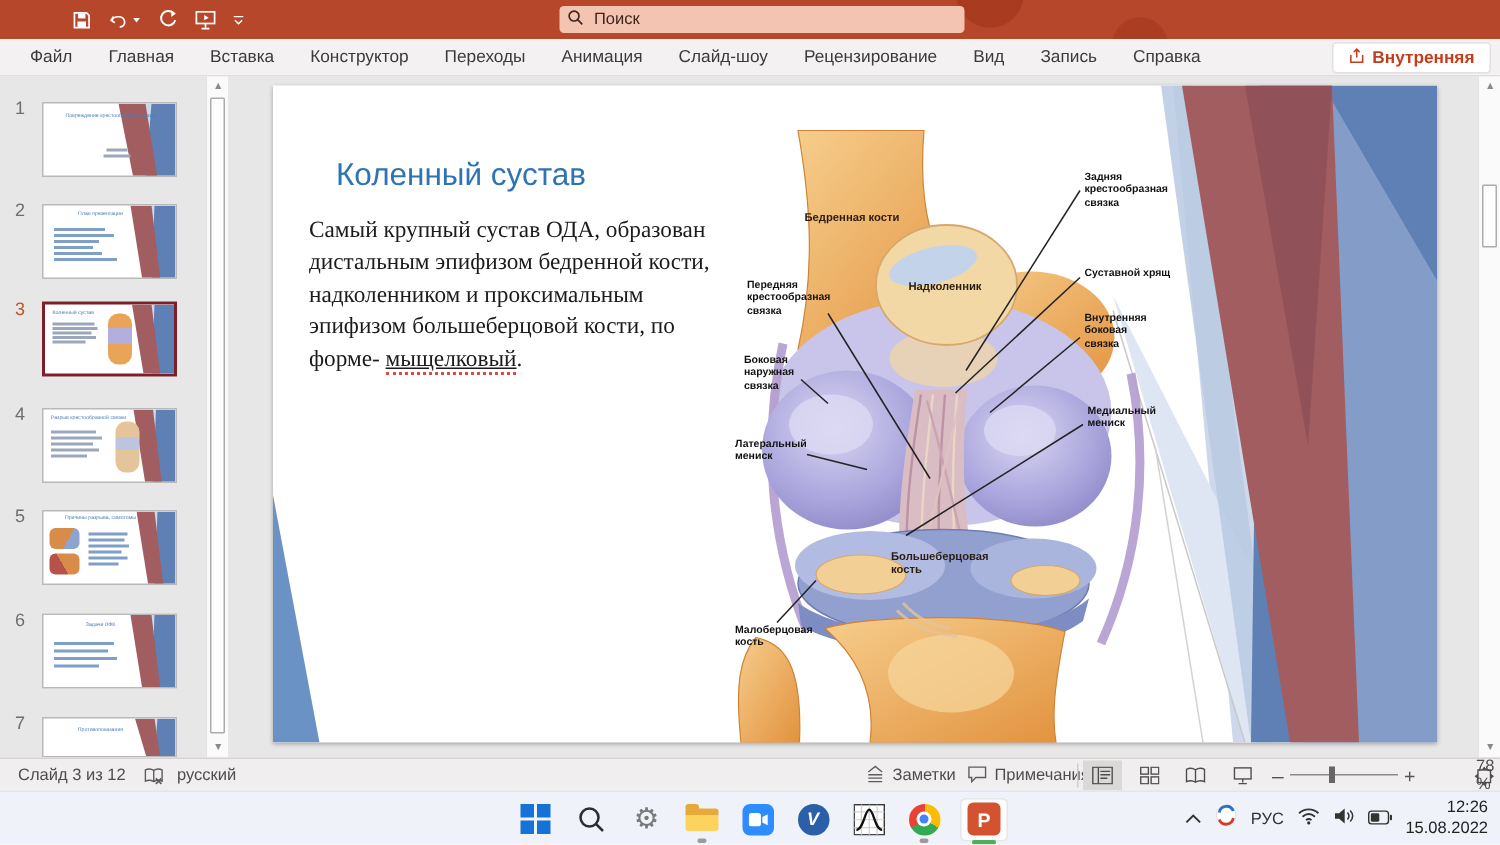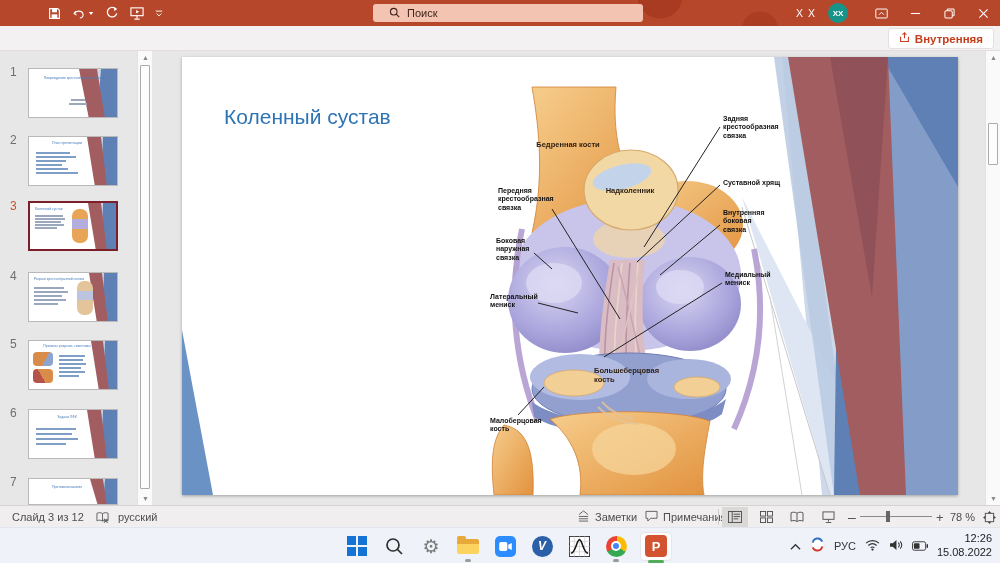--- a/index.html
+++ b/index.html
@@ -8,21 +8,21 @@
 
   
   .titlebar { position:absolute; left:0; top:0; width:1000px; height:26px; background:#b7472a;
     background-image:radial-gradient(circle at 660px -4px, rgba(140,35,15,.35) 0 22px, transparent 23px),
                      radial-gradient(circle at 760px 30px, rgba(140,35,15,.28) 0 18px, transparent 19px);
     display:flex; align-items:center; color:#fff; }
   .qat { position:absolute; left:48px; top:0; height:26px; display:flex; align-items:center; gap:11px; }
   .qat svg { display:block; }
   .apptitle { position:absolute; left:197px; top:0; height:26px; line-height:26px; font-size:11.5px; color:#fff; white-space:nowrap; }
   .searchbox { position:absolute; left:373px; top:4px; width:270px; height:18px; background:#f3c4b2; border-radius:3px;
-    display:flex; align-items:center; padding-left:16px; gap:7px; }
+    display:flex; align-items:center; padding-left:5px; gap:7px; }
   .searchbox input { border:none; outline:none; background:transparent; font-size:11px; color:#40241b; width:200px; font-family:"Liberation Sans",sans-serif; }
   .searchbox input::placeholder { color:#40241b; opacity:1; }
   .winctl { position:absolute; right:0; top:0; height:26px; display:flex; align-items:center; }
   .acct { font-size:10.5px; color:#fff; letter-spacing:1px; margin-right:12px; }
   .avatar { width:20px; height:20px; border-radius:50%; background:#17948a; color:#fff; font-size:8px; font-weight:bold;
     display:flex; align-items:center; justify-content:center; margin-right:16px; }
   .ctlbtn { width:34px; height:26px; display:flex; align-items:center; justify-content:center; }
 
   
   .tabrow { position:absolute; left:0; top:26px; width:1000px; height:25px; background:#f3f1f1; border-bottom:1px solid #e1dedd;
@@ -137,49 +137,36 @@
           </svg>
         </span>
     </div>
     <div class="searchbox">
       <span><svg width="11" height="11" viewBox="0 0 14 14">
             <circle cx="6" cy="6" r="4.2" fill="none" stroke="#40241b" stroke-width="1.4"></circle>
             <path d="M9.2 9.2 L13 13" stroke="#40241b" stroke-width="1.4"></path>
           </svg></span>
       <input placeholder="Поиск" style="">
     </div>
-    <div class="winctl">
-      <span class="acct">Х Х</span>
-      <span class="avatar">ХХ</span>
-      <span class="ctlbtn">
-          <svg width="13" height="11" viewBox="0 0 16 13">
-            <rect x="1" y="1" width="14" height="11" rx="1" fill="none" stroke="#fff" stroke-width="1.2"></rect>
-            <path d="M5 8 L8 5 L11 8" fill="none" stroke="#fff" stroke-width="1.2"></path>
-          </svg>
-        </span>
-      <span class="ctlbtn">
-          <svg width="11" height="11" viewBox="0 0 12 12">
-            <path d="M1 6 H11" stroke="#fff" stroke-width="1.2"></path>
-          </svg>
-        </span>
-      <span class="ctlbtn">
-          <svg width="11" height="11" viewBox="0 0 12 12">
-            <rect x="1" y="3" width="8" height="8" rx="1.5" fill="none" stroke="#fff" stroke-width="1.1"></rect>
-            <path d="M3.5 3 V2 a1 1 0 0 1 1-1 H10 a1 1 0 0 1 1 1 V7.5 a1 1 0 0 1-1 1 h-1" fill="none" stroke="#fff" stroke-width="1.1"></path>
-          </svg>
-        </span>
-      <span class="ctlbtn">
-          <svg width="11" height="11" viewBox="0 0 12 12">
-            <path d="M1.5 1.5 L10.5 10.5 M10.5 1.5 L1.5 10.5" stroke="#fff" stroke-width="1.2"></path>
-          </svg>
-        </span>
-    </div>
   </div>
 
   <div class="tabrow">
+    <div class="tabs">
+      <span class="tab">Файл</span>
+      <span class="tab">Главная</span>
+      <span class="tab">Вставка</span>
+      <span class="tab">Конструктор</span>
+      <span class="tab">Переходы</span>
+      <span class="tab">Анимация</span>
+      <span class="tab">Слайд-шоу</span>
+      <span class="tab">Рецензирование</span>
+      <span class="tab">Вид</span>
+      <span class="tab">Запись</span>
+      <span class="tab">Справка</span>
+    </div>
     <div class="sharebtn">
       <span><svg width="11" height="11" viewBox="0 0 14 14">
             <path d="M2 6 V12 H12 V6" fill="none" stroke="#c43e1c" stroke-width="1.3"></path>
             <path d="M7 8 V1.5 M4.5 3.5 L7 1 L9.5 3.5" fill="none" stroke="#c43e1c" stroke-width="1.3"></path>
           </svg></span>
       <span>Внутренняя</span>
     </div>
   </div>
 
   <div class="thumbpanel">
@@ -372,20 +359,25 @@
         <line x1="540" y1="226" x2="422" y2="300"></line>
         <line x1="370" y1="152" x2="438" y2="262"></line>
         <line x1="352" y1="196" x2="370" y2="212"></line>
         <line x1="356" y1="246" x2="396" y2="256"></line>
         <line x1="336" y1="358" x2="362" y2="330"></line>
       </g>
     </svg>
 
     <div class="slidetitle">Коленный сустав</div>
     <div class="bodytext">
+      <p><span class="preline">Самый крупный сустав ОДА, образован
+дистальным эпифизом бедренной кости,
+надколенником и проксимальным
+эпифизом большеберцовой кости, по
+форме- </span><span class="spell">мыщелковый</span><span>.</span></p>
     </div>
 
     <div class="alabel onbone" style="left:330px;top:84px;width:112px;text-align:center;">Бедренная кости</div>
     <div class="alabel onbone" style="left:398px;top:130px;width:100px;text-align:center;">Надколенник</div>
     <div class="alabel" style="left:541px;top:58px;">Задняя
 крестообразная
 связка</div>
     <div class="alabel" style="left:541px;top:122px;">Суставной хрящ</div>
     <div class="alabel" style="left:541px;top:152px;">Внутренняя
 боковая
@@ -462,21 +454,21 @@
             <rect x="1" y="1" width="12" height="8" fill="none" stroke="#4e4e4e"></rect>
             <path d="M7 9 V11.5 M4 12.5 H10" stroke="#4e4e4e"></path>
           </svg>
         </span>
     </div>
 
     <div class="item" style="left:848px;font-size:14px;color:#555;">–</div>
     <div class="zoomtrack" style="left:860px;"></div>
     <div class="zoomthumb" style="left:886px;"></div>
     <div class="item" style="left:936px;font-size:13px;color:#555;">+</div>
-    <div class="item" style="left:950px;">78 %</div>
+    <div class="item" style="left:984px;">78 %</div>
     <div class="item" style="left:983px;">
       <svg width="13" height="13" viewBox="0 0 14 14">
           <rect x="2.5" y="2.5" width="9" height="9" fill="none" stroke="#4e4e4e"></rect>
           <path d="M7 0 L9 2.5 H5 Z M7 14 L5 11.5 H9 Z M0 7 L2.5 5 V9 Z M14 7 L11.5 9 V5 Z" fill="#4e4e4e"></path>
         </svg>
     </div>
   </div>
 
   <div class="taskbar">
     <div class="tbicons">

